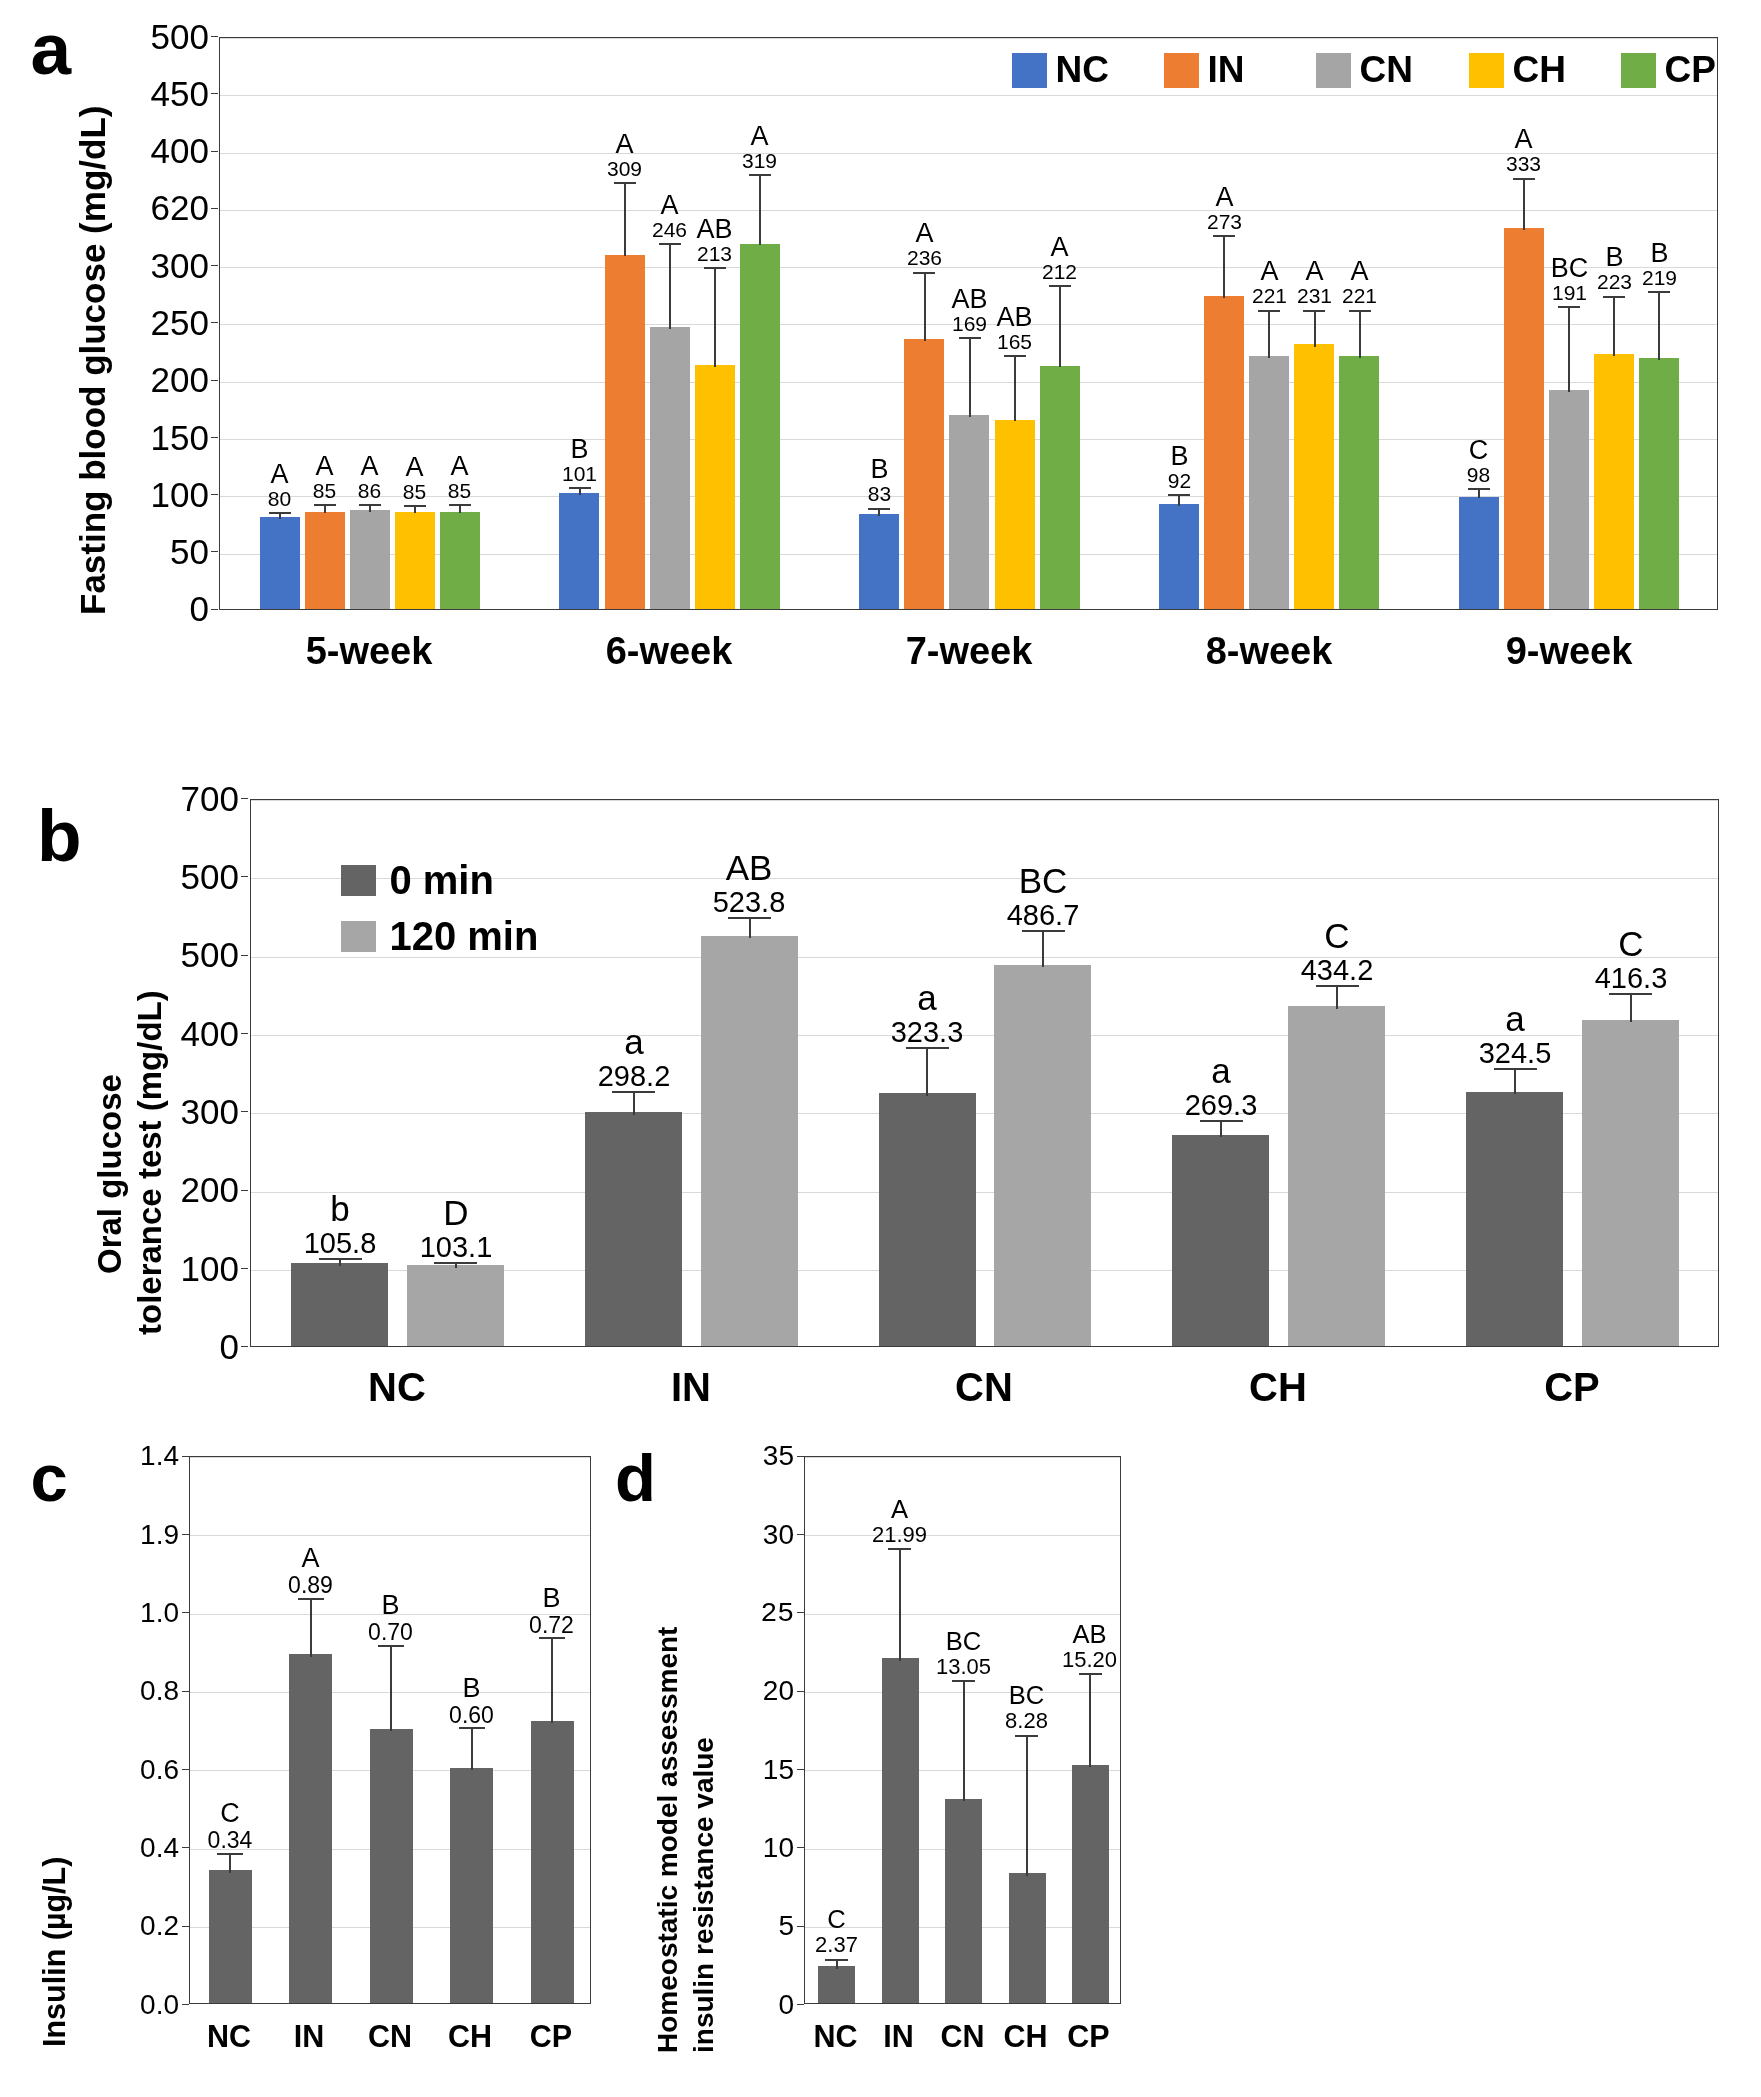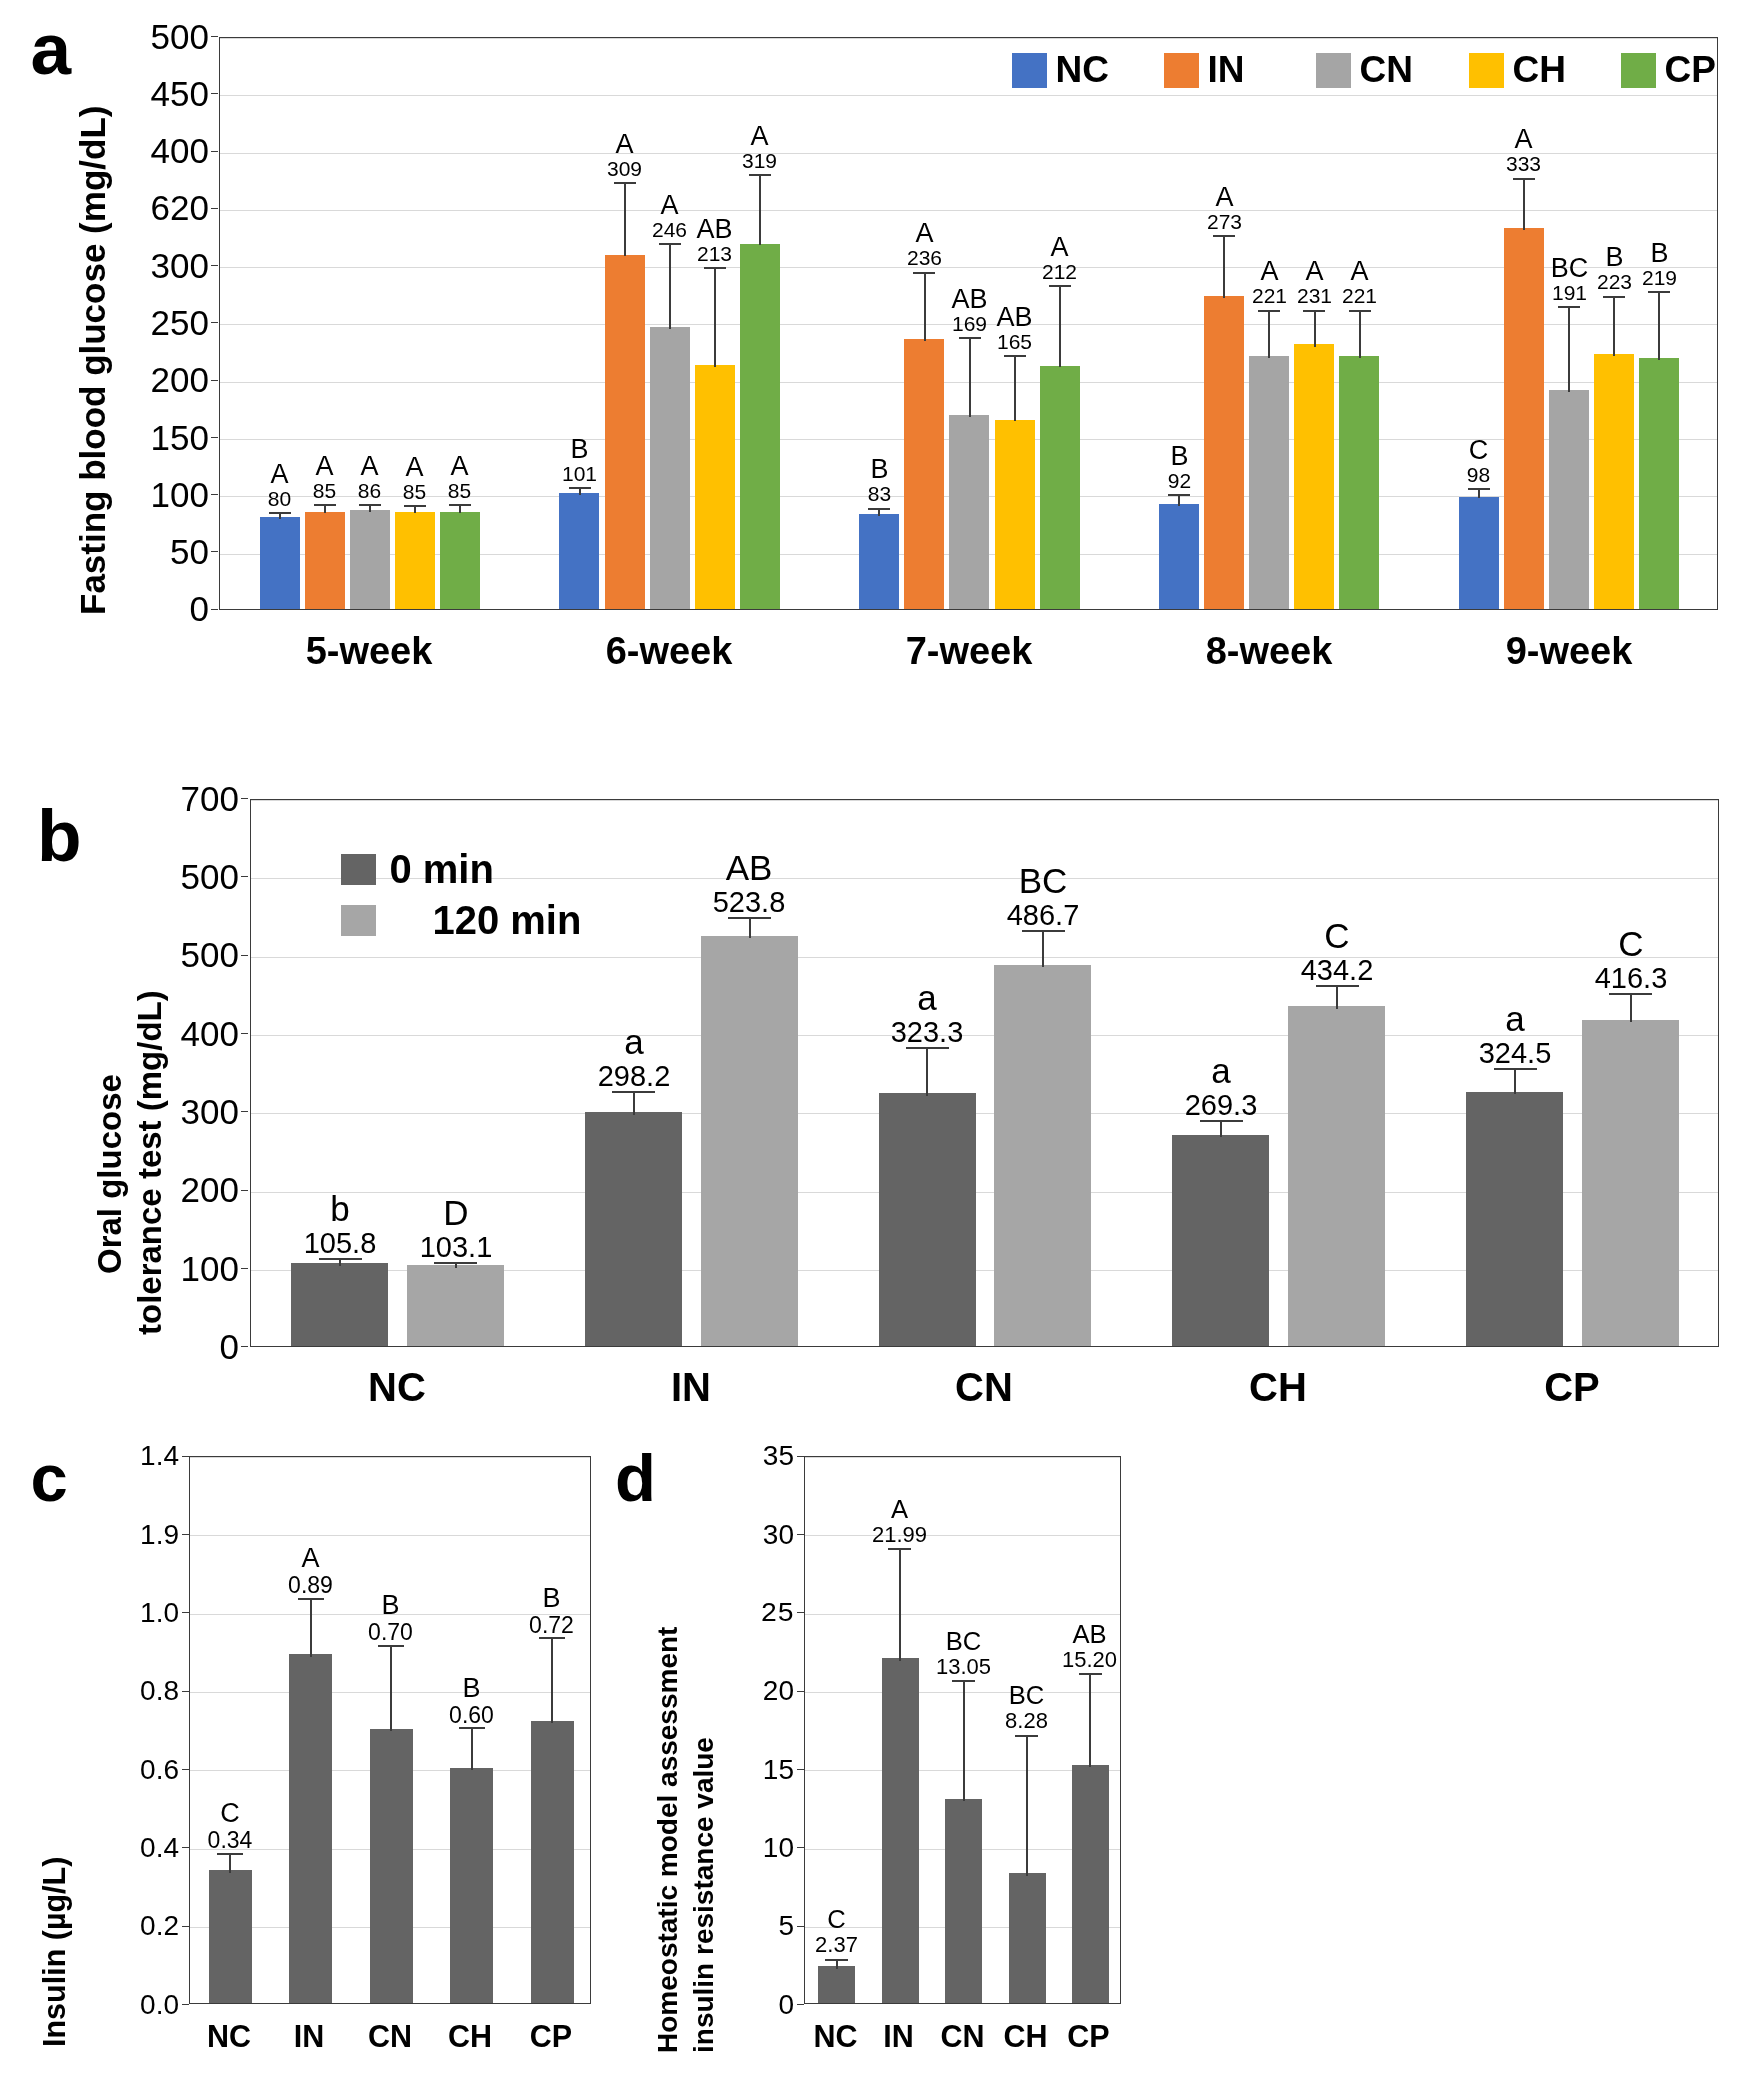--- a/index.html
+++ b/index.html
@@ -381,25 +381,25 @@
         <div class="ytickmark" style="left:241px;top:36px;"></div>
       </div>
     <div id="b-xticks">
         <div class="xlab" style="left:250px;top:603px;width:294px;font-size:40px;">NC</div>
         <div class="xlab" style="left:544px;top:603px;width:294px;font-size:40px;">IN</div>
         <div class="xlab" style="left:837px;top:603px;width:294px;font-size:40px;">CN</div>
         <div class="xlab" style="left:1131px;top:603px;width:294px;font-size:40px;">CH</div>
         <div class="xlab" style="left:1425px;top:603px;width:294px;font-size:40px;">CP</div>
       </div>
     <div id="b-legend">
-        <div class="legend-item" style="left:341px;top:85px;">
+        <div class="legend-item" style="left:341px;top:96px;">
           <span class="legend-sw" style="width:35px;height:30.5px;background:#646464;margin-right:13.4px;"></span>
           <span class="legend-tx" style="font-size:40px;">0 min</span>
         </div>
-        <div class="legend-item" style="left:341px;top:136px;gap:43px;">
+        <div class="legend-item" style="left:341px;top:152px;">
           <span class="legend-sw" style="width:35px;height:30.5px;background:#a6a6a6;margin-right:13.4px;"></span>
           <span class="legend-tx" style="font-size:40px;">120 min</span>
         </div>
       </div>
   </div>
 
   <div class="panel" id="panel-c" style="left:0;top:1438px;width:615px;height:658px;">
     <div class="panel-letter" style="left:30.5px;top:6.1px;font-size:67px;">c</div>
     <div class="ylabel" style="left:37px;top:609px;font-size:30.5px;">Insulin (µg/L)</div>
     <div class="plot bordered" id="plot-c" style="left:189px;top:18.3px;width:402px;height:548px;">

